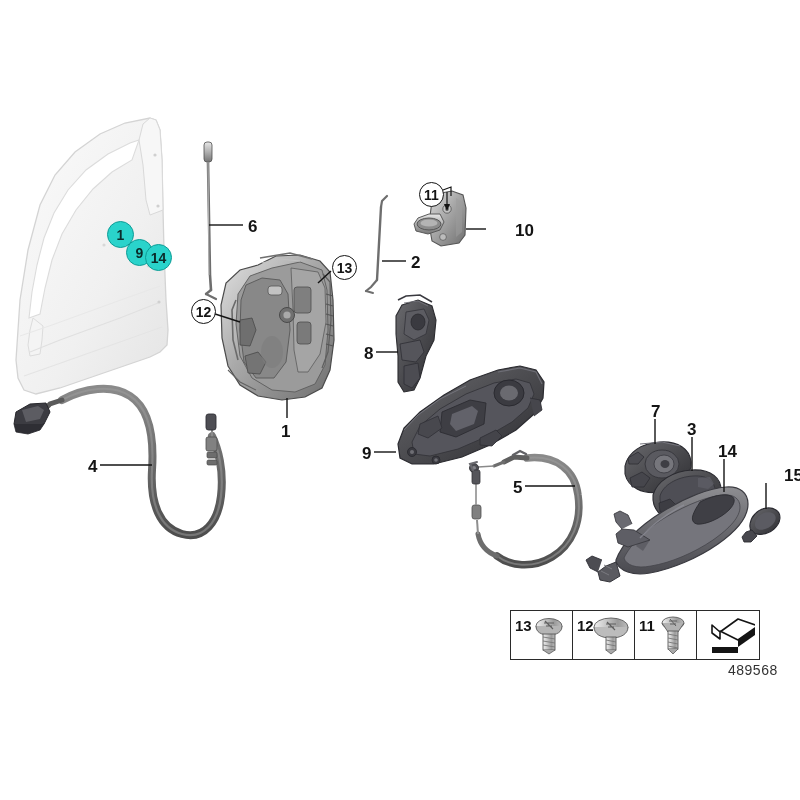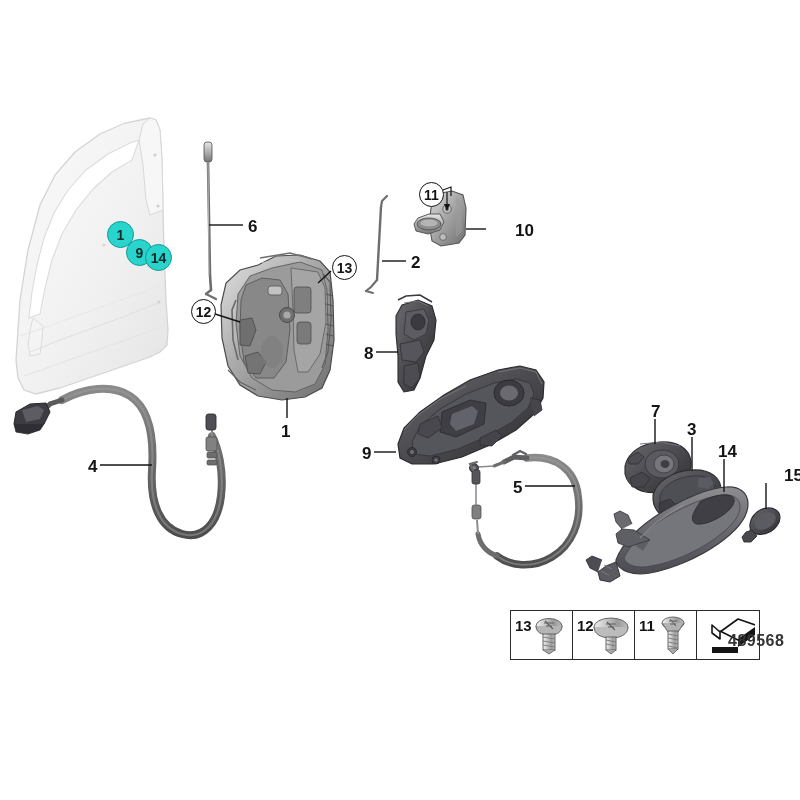--- a/index.html
+++ b/index.html
@@ -91,26 +91,25 @@
   .legend-art {
     position: absolute;
     right: 3px;
     top: 2px;
     width: 40px;
     height: 44px;
   }
   .diagram-number {
     position: absolute;
     left: 728px;
-    top: 632px;
-    font-family: "Liberation Sans", sans-serif;
-    font-size: 16px;
+    top: 662px;
+    font-family: "Liberation Sans", sans-serif;
+    font-size: 14px;
     color: #333333;
     letter-spacing: 0.5px;
-    font-weight: bold;
   }
 </style>
 </head>
 <body>
 
 <div id="page">
 
   <svg class="layer" viewBox="0 0 800 800">
     <defs>
       <linearGradient id="gMetal" x1="0" y1="0" x2="1" y2="1">

